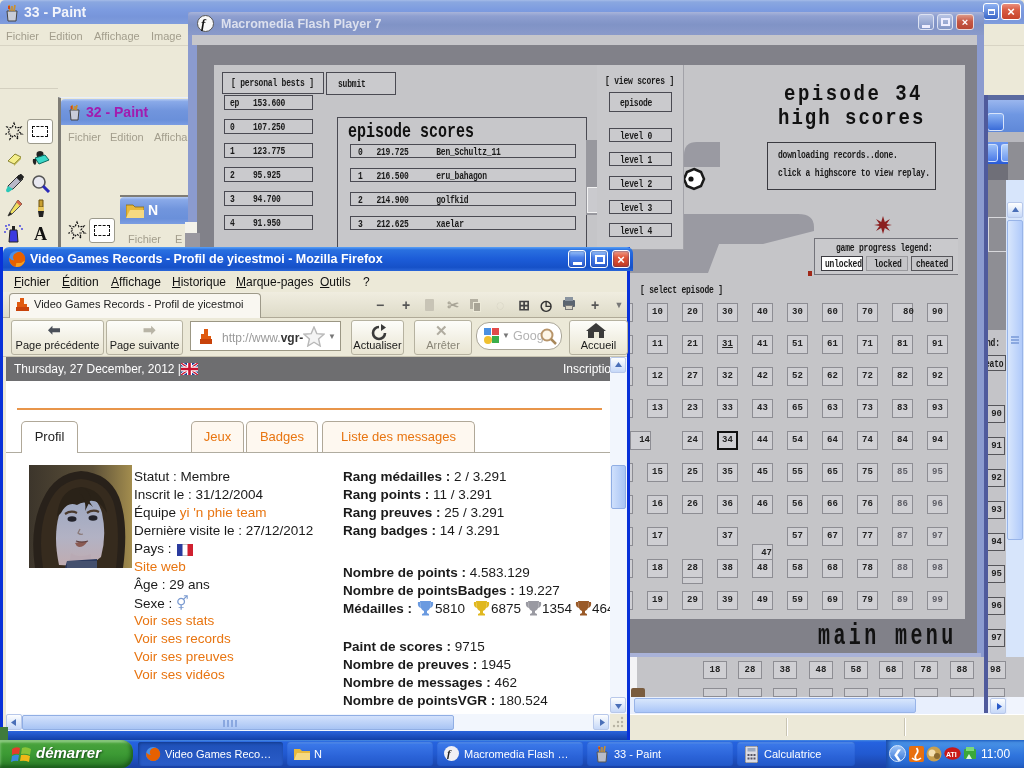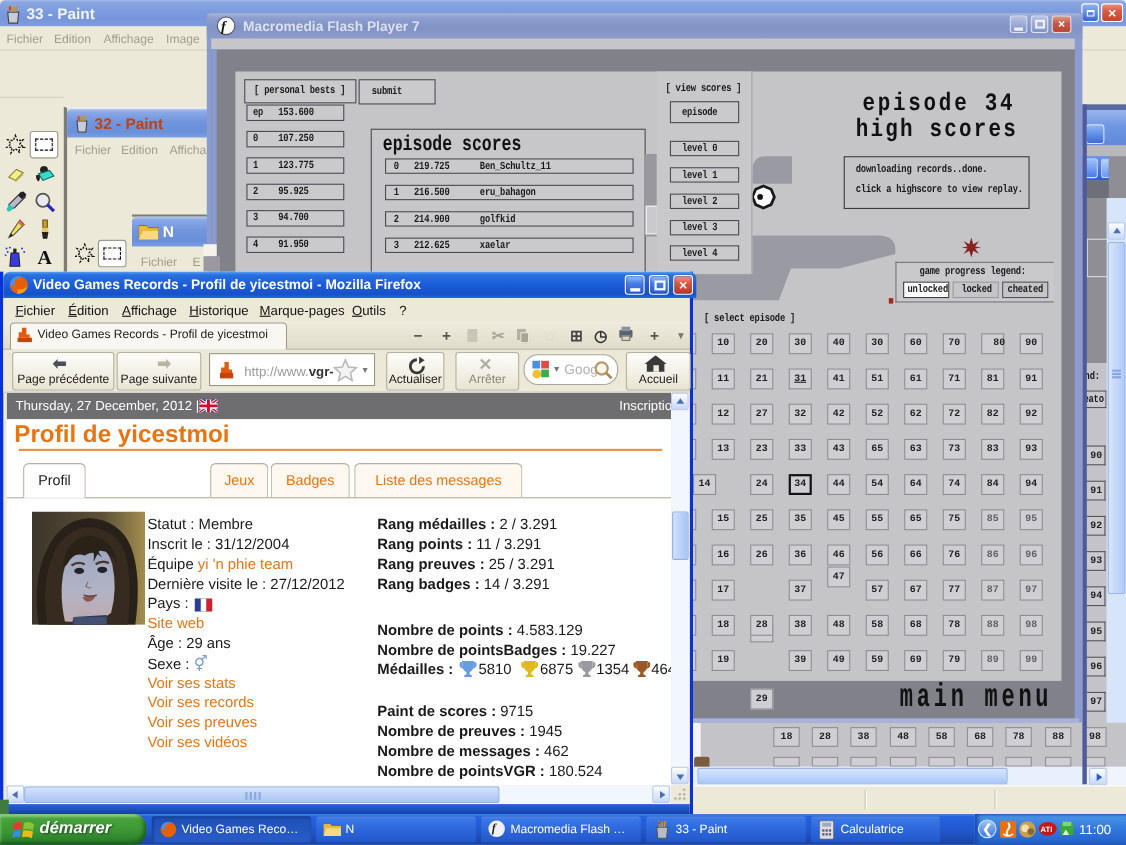--- a/index.html
+++ b/index.html
@@ -141,21 +141,21 @@
     <div class="abs" style="left:34px;top:224px;font-family:'Liberation Serif',serif;font-weight:bold;font-size:18px;color:#111;">A</div>
   </div>
 
   <div class="abs" id="paint32">
     <div class="abs bluebar" style="left:0;top:1px;width:337px;height:26px;"></div>
     <svg class="abs" style="left:6px;top:6px;" width="15" height="17">
         <path d="M3 6 L12 6 L11 16 L4 16 Z" fill="#c8ccd8" stroke="#444" stroke-width="1"></path>
         <path d="M5 1 L6 6 M8 2 L8 6 M10 1 L9 6" stroke="#c89030" stroke-width="1.6"></path>
         <path d="M4.5 2 L4.5 5" stroke="#d04818" stroke-width="1.8"></path>
       </svg>
-    <div class="abs" style="left:25px;top:6px;color:#c2410c;font-weight:bold;font-size:14px;">32 - Paint</div>
+    <div class="abs" style="left:25px;top:6px;color:#a21caf;font-weight:bold;font-size:14px;">32 - Paint</div>
     <div class="abs" style="left:0;top:27px;width:337px;height:20px;color:#a29d8c;font-size:11px;">
       <span class="m33" style="left:7px">Fichier</span>
       <span class="m33" style="left:49px">Edition</span>
       <span class="m33" style="left:93px">Afficha</span>
     </div>
     <svg class="abs" style="left:7px;top:122px;" width="19" height="20">
         <path d="M9 2 L11 7 L16 6 L13 10 L17 13 L12 13 L13 18 L9 14 L5 18 L6 13 L1 13 L5 10 L2 6 L7 7 Z" fill="none" stroke="#111" stroke-width="1.2" stroke-dasharray="2 1.4"></path>
       </svg>
     <div class="abs toolsel" style="left:28px;top:120px;width:26px;height:25px;"></div>
     <div class="abs" style="left:33px;top:127px;width:16px;height:11px;border:1.5px dashed #111;"></div>
@@ -351,54 +351,54 @@
       <div class="cell" style="left:420px;top:386px;"></div>
       <div class="cell" style="left:420px;top:418px;"></div>
       <div class="cell" style="left:420px;top:450px;"></div>
       <div class="cell" style="left:420px;top:482px;"></div>
       <div class="cell" style="left:420px;top:514px;"></div>
       <div class="cell" style="left:420px;top:546px;"></div>
       <div class="cell" style="left:455px;top:258px;">10</div>
       <div class="cell" style="left:455px;top:290px;">11</div>
       <div class="cell" style="left:455px;top:322px;">12</div>
       <div class="cell" style="left:455px;top:354px;">13</div>
-      <div class="cell" style="left:438px;top:386px;">14</div>
+      <div class="cell" style="left:438px;top:386px;text-align:right;">14</div>
       <div class="cell" style="left:455px;top:418px;">15</div>
       <div class="cell" style="left:455px;top:450px;">16</div>
       <div class="cell" style="left:455px;top:482px;">17</div>
       <div class="cell" style="left:455px;top:514px;">18</div>
       <div class="cell" style="left:455px;top:546px;">19</div>
       <div class="cell" style="left:490px;top:258px;">20</div>
       <div class="cell" style="left:490px;top:290px;">21</div>
       <div class="cell" style="left:490px;top:322px;">27</div>
       <div class="cell" style="left:490px;top:354px;">23</div>
       <div class="cell" style="left:490px;top:386px;">24</div>
       <div class="cell" style="left:490px;top:418px;">25</div>
       <div class="cell" style="left:490px;top:450px;">26</div>
       <div class="cell" style="left:490px;top:472px;margin-top:48px;">27</div>
       <div class="cell" style="left:490px;top:514px;">28</div>
-      <div class="cell" style="left:490px;top:546px;margin-top:35px;">29</div>
+      <div class="cell" style="left:490px;top:546px;">29</div>
       <div class="cell" style="left:525px;top:258px;">30</div>
       <div class="cell" style="left:525px;top:290px;text-decoration:underline;">31</div>
       <div class="cell" style="left:525px;top:322px;">32</div>
       <div class="cell" style="left:525px;top:354px;">33</div>
       <div class="cell" style="left:525px;top:386px;border:2px solid #111;line-height:15px;">34</div>
       <div class="cell" style="left:525px;top:418px;">35</div>
       <div class="cell" style="left:525px;top:450px;">36</div>
       <div class="cell" style="left:525px;top:482px;">37</div>
       <div class="cell" style="left:525px;top:514px;">38</div>
       <div class="cell" style="left:525px;top:546px;">39</div>
       <div class="cell" style="left:560px;top:258px;">40</div>
       <div class="cell" style="left:560px;top:290px;">41</div>
       <div class="cell" style="left:560px;top:322px;">42</div>
       <div class="cell" style="left:560px;top:354px;">43</div>
       <div class="cell" style="left:560px;top:386px;">44</div>
       <div class="cell" style="left:560px;top:418px;">45</div>
       <div class="cell" style="left:560px;top:450px;">46</div>
-      <div class="cell" style="left:560px;top:470px;">47</div>
+      <div class="cell" style="left:560px;top:499px;text-align:right;">47</div>
       <div class="cell" style="left:560px;top:514px;">48</div>
       <div class="cell" style="left:560px;top:546px;">49</div>
       <div class="cell" style="left:595px;top:258px;">30</div>
       <div class="cell" style="left:595px;top:290px;">51</div>
       <div class="cell" style="left:595px;top:322px;">52</div>
       <div class="cell" style="left:595px;top:354px;">65</div>
       <div class="cell" style="left:595px;top:386px;">54</div>
       <div class="cell" style="left:595px;top:418px;">55</div>
       <div class="cell" style="left:595px;top:450px;">56</div>
       <div class="cell" style="left:595px;top:482px;">57</div>
@@ -573,21 +573,20 @@
         <svg class="abs" style="left:175px;top:6px;" width="17" height="12">
           <rect width="17" height="12" fill="#1c3f94"></rect>
           <path d="M0 0 L17 12 M17 0 L0 12" stroke="#fff" stroke-width="3"></path>
           <path d="M0 0 L17 12 M17 0 L0 12" stroke="#c8102e" stroke-width="1.4"></path>
           <path d="M8.5 0 V12 M0 6 H17" stroke="#fff" stroke-width="5"></path>
           <path d="M8.5 0 V12 M0 6 H17" stroke="#c8102e" stroke-width="2.6"></path>
         </svg>
         <span class="abs" style="left:557px;top:5px;">Inscriptio</span>
       </div>
       
-      <div class="abs" style="left:7px;top:25px;font-size:22px;font-weight:bold;color:#e87511;">Profil de yicestmoi</div>
       <div class="abs" style="left:11px;top:51px;width:585px;height:2px;background:#e8954a;"></div>
       
       <div class="abs ptab" style="left:15px;width:57px;background:#fff;color:#222;z-index:2;">Profil</div>
       <div class="abs ptab" style="left:185px;width:53px;">Jeux</div>
       <div class="abs ptab" style="left:240px;width:72px;">Badges</div>
       <div class="abs ptab" style="left:316px;width:153px;">Liste des messages</div>
       <div class="abs" style="left:0px;top:95px;width:604px;height:1px;background:#b0aca0;"></div>
       <div class="abs" style="left:16px;top:95px;width:55px;height:1px;background:#fff;"></div>
       
       <svg class="abs" style="left:23px;top:108px;" width="103" height="103">

